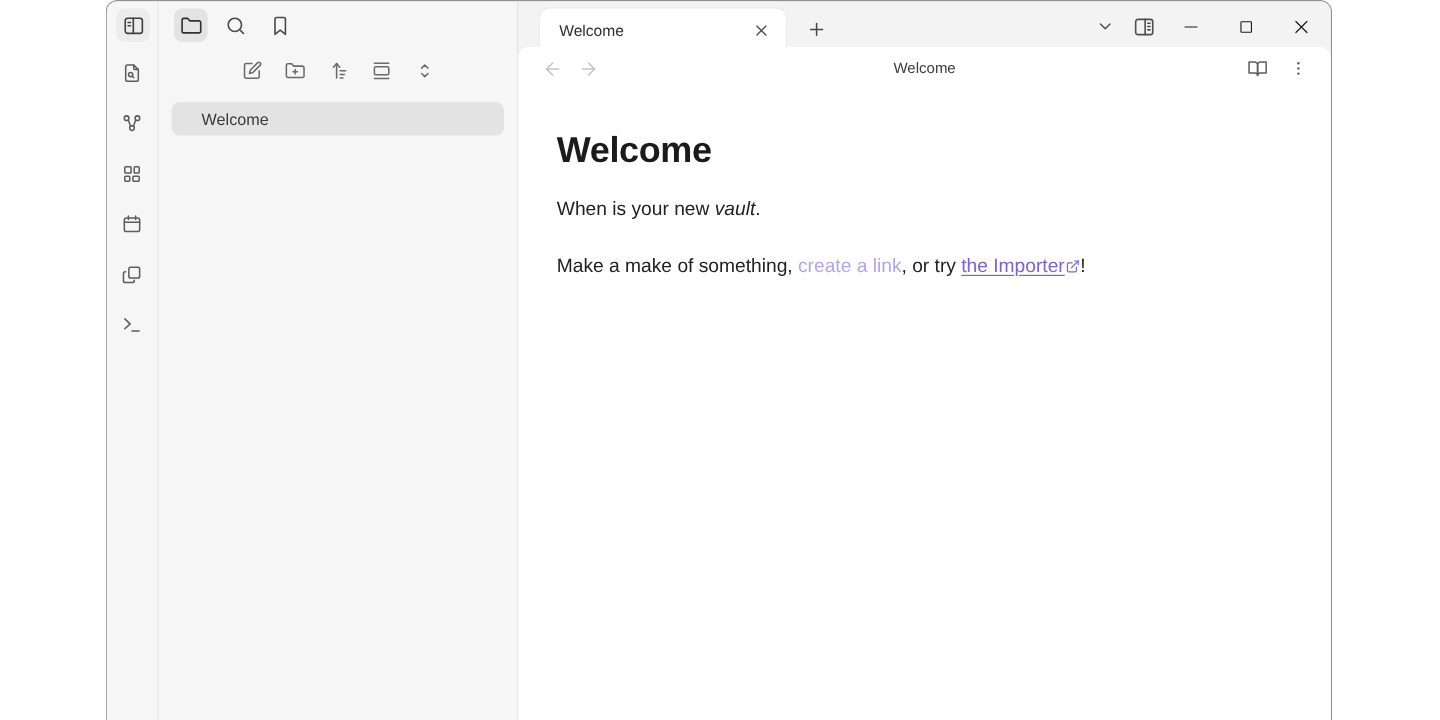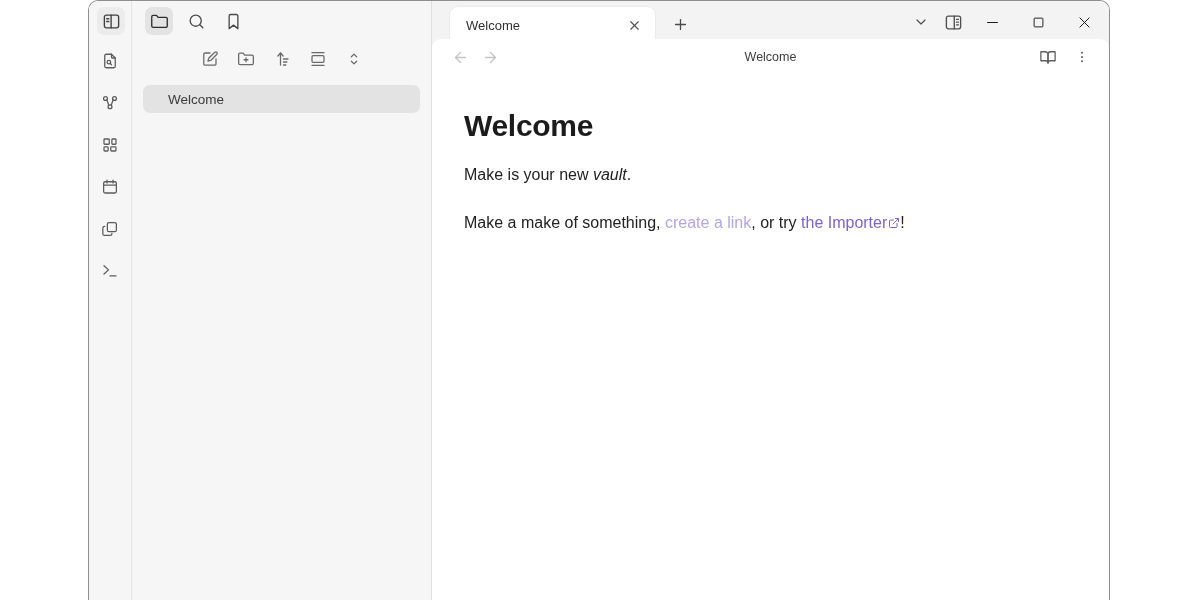--- a/index.html
+++ b/index.html
@@ -61,21 +61,21 @@
   .nav-btn { width:24px; height:24px; display:flex; align-items:center; justify-content:center; cursor:pointer; }
   .view-title { width:100%; text-align:center; font-size:12.5px; color:#3c3c3c; }
   .view-actions { position:absolute; right:14px; display:flex; gap:8px; color:#5e5e5e; }
   .va-btn { width:26px; height:24px; display:flex; align-items:center; justify-content:center; cursor:pointer; }
 
   .note { padding:34px 40px 0 32px; max-width:640px; }
   .note h1 { font-size:30px; font-weight:700; color:#1b1b1b; letter-spacing:-0.3px; margin-bottom:20px; }
   .note p { font-size:16px; color:#222222; line-height:1.45; margin-bottom:25px; }
   .em { font-style:italic; }
   a.unresolved { color:#b3a5ea; text-underline-offset:2px; cursor:pointer; }
-  a.resolved   { color:#7a63d2; text-underline-offset:2px; cursor:pointer; }
+  a.resolved   { color:#7a63d2; text-decoration:underline; text-underline-offset:2px; cursor:pointer; }
   .ext-icon { display:inline-block; vertical-align:-1px; color:#7a63d2; margin-left:1px; }
 
   svg { display:block; }
 </style>
 </head>
 <body>
 
 <div class="window">
 
   <div class="ribbon">
@@ -335,21 +335,21 @@
                   <circle cx="12" cy="12" r="1.5"></circle>
                   <circle cx="12" cy="18.5" r="1.5"></circle>
               </svg>
             </span>
           </div>
         </div>
       </div>
 
       <div class="note">
         <h1>Welcome</h1>
-        <p><span>Make is your new </span><span class="em">vault</span><span>.</span></p>
+        <p><span>When is your new </span><span class="em">vault</span><span>.</span></p>
         <p><span>Make a make of something, </span><a class="unresolved">create a link</a><span>, or try </span><a class="resolved">the Importer</a><span class="ext-icon"><svg width="12" height="12" viewBox="0 0 24 24" fill="none" stroke="currentColor" stroke-width="2" stroke-linecap="round" stroke-linejoin="round">
                 <path d="M15 3h6v6"></path>
                 <path d="M10 14 21 3"></path>
                 <path d="M18 13v6a2 2 0 0 1-2 2H5a2 2 0 0 1-2-2V8a2 2 0 0 1 2-2h6"></path>
               </svg></span><span>!</span></p>
       </div>
     </div>
   </div>
 
 </div>

